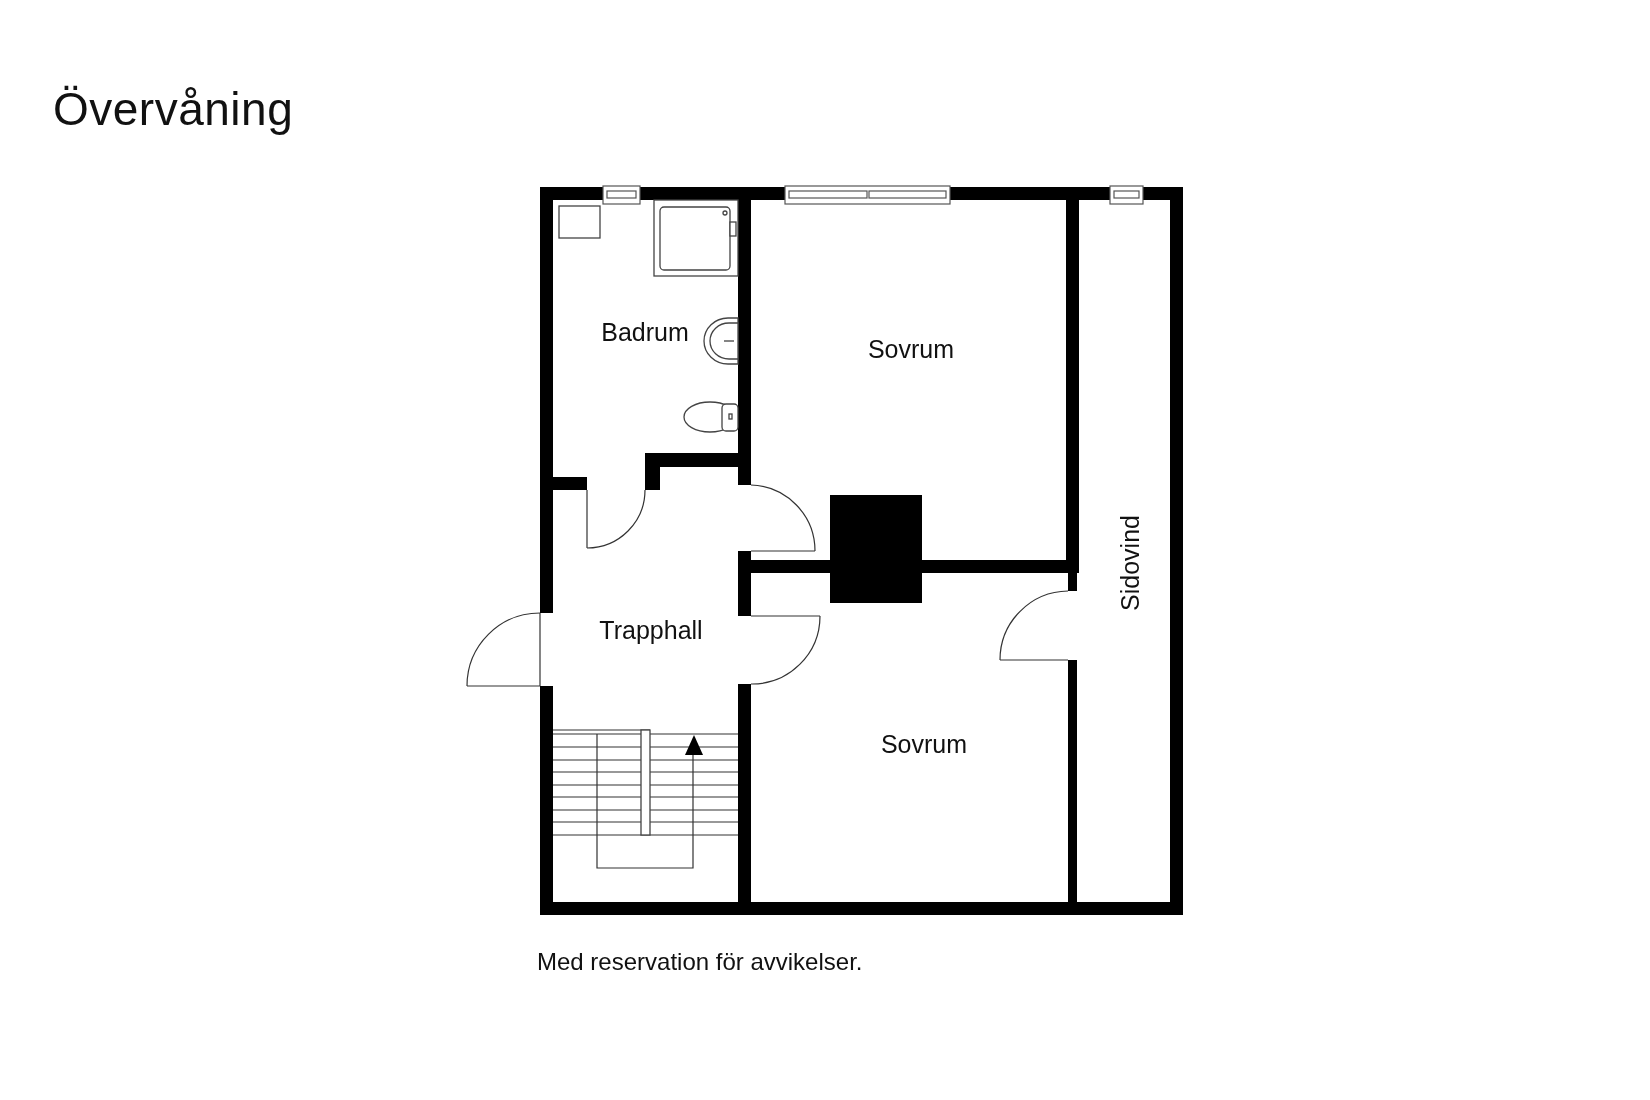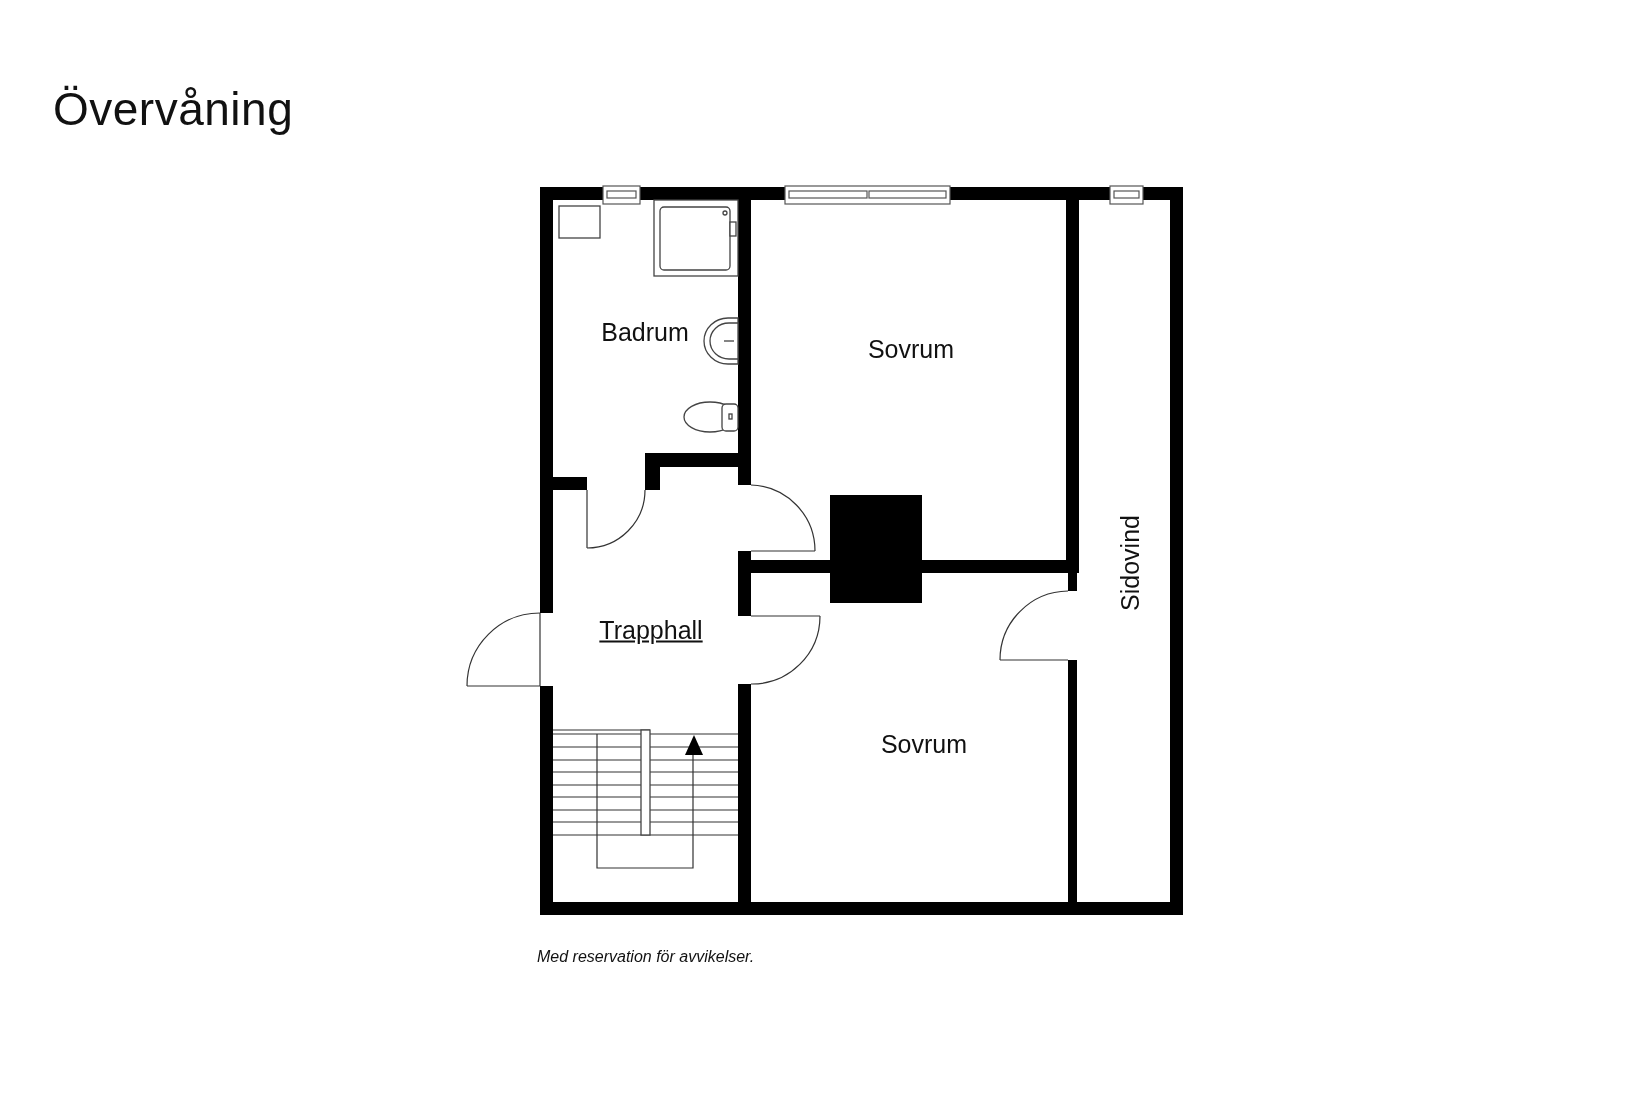--- a/index.html
+++ b/index.html
@@ -6,21 +6,21 @@
     body { width: 1650px; height: 1100px; position: relative; overflow: hidden; font-family: "Liberation Sans", "DejaVu Sans", sans-serif; color: #111; }
     .title { position: absolute; left: 0; width: 1624px; top: 82px; text-align: left; font-size: 46px; font-weight: 300; letter-spacing: 0.5px; color: #111; }
     .title span { position: relative; left: 53px; }
     svg.plan { position: absolute; left: 0; top: 0; width: 1650px; height: 1100px; }
     .wall { fill: #000; }
     .thin { fill: none; stroke: #333; stroke-width: 1.2; }
     .fixture { fill: #fff; stroke: #444; stroke-width: 1.3; }
     .win { fill: #fff; stroke: #555; stroke-width: 1.2; }
     .room-label { position: absolute; font-size: 25px; color: #111; white-space: nowrap; transform: translate(-50%, -50%); }
     .vertical { transform: translate(-50%, -50%) rotate(-90deg); }
-    .footer { position: absolute; left: 537px; top: 948px; font-size: 16px; color: #111; font-style: italic; }
+    .footer { position: absolute; left: 537px; top: 948px; font-size: 24px; color: #111; }
   </style>
 </head>
 <body>
 
 <div class="title"><span>Övervåning</span></div>
 
 <svg class="plan" viewBox="0 0 1650 1100" xmlns="http://www.w3.org/2000/svg">
 
   <g>
     <rect class="wall" x="540" y="187" width="643" height="13"></rect>
@@ -129,17 +129,17 @@
     <line class="thin" x1="553" y1="822" x2="738" y2="822"></line>
     <line class="thin" x1="553" y1="835" x2="738" y2="835"></line>
     <rect class="fixture" x="641" y="730" width="9" height="105"></rect>
     <polyline class="thin" points="597,734 597,868 693,868 693,752"></polyline>
     <polygon points="694,735 685,755 703,755" fill="#000"></polygon>
   </g>
 </svg>
 
 <div class="room-label" style="left:645px; top:332px;">Badrum</div>
 <div class="room-label" style="left:911px; top:349px;">Sovrum</div>
-<div class="room-label" style="left:651px; top:630px;text-decoration:underline;">Trapphall</div>
+<div class="room-label" style="left:651px; top:630px;">Trapphall</div>
 <div class="room-label" style="left:924px; top:744px;">Sovrum</div>
 <div class="room-label vertical" style="left:1130px; top:563px;">Sidovind</div>
 
 <div class="footer">Med reservation för avvikelser.</div>
 
 </body></html>

